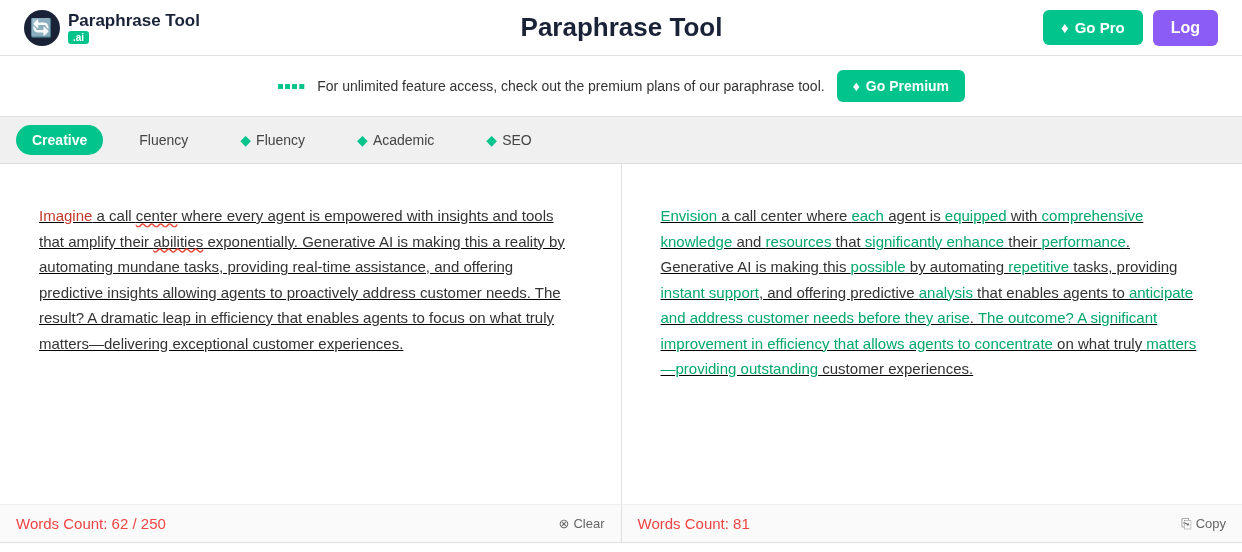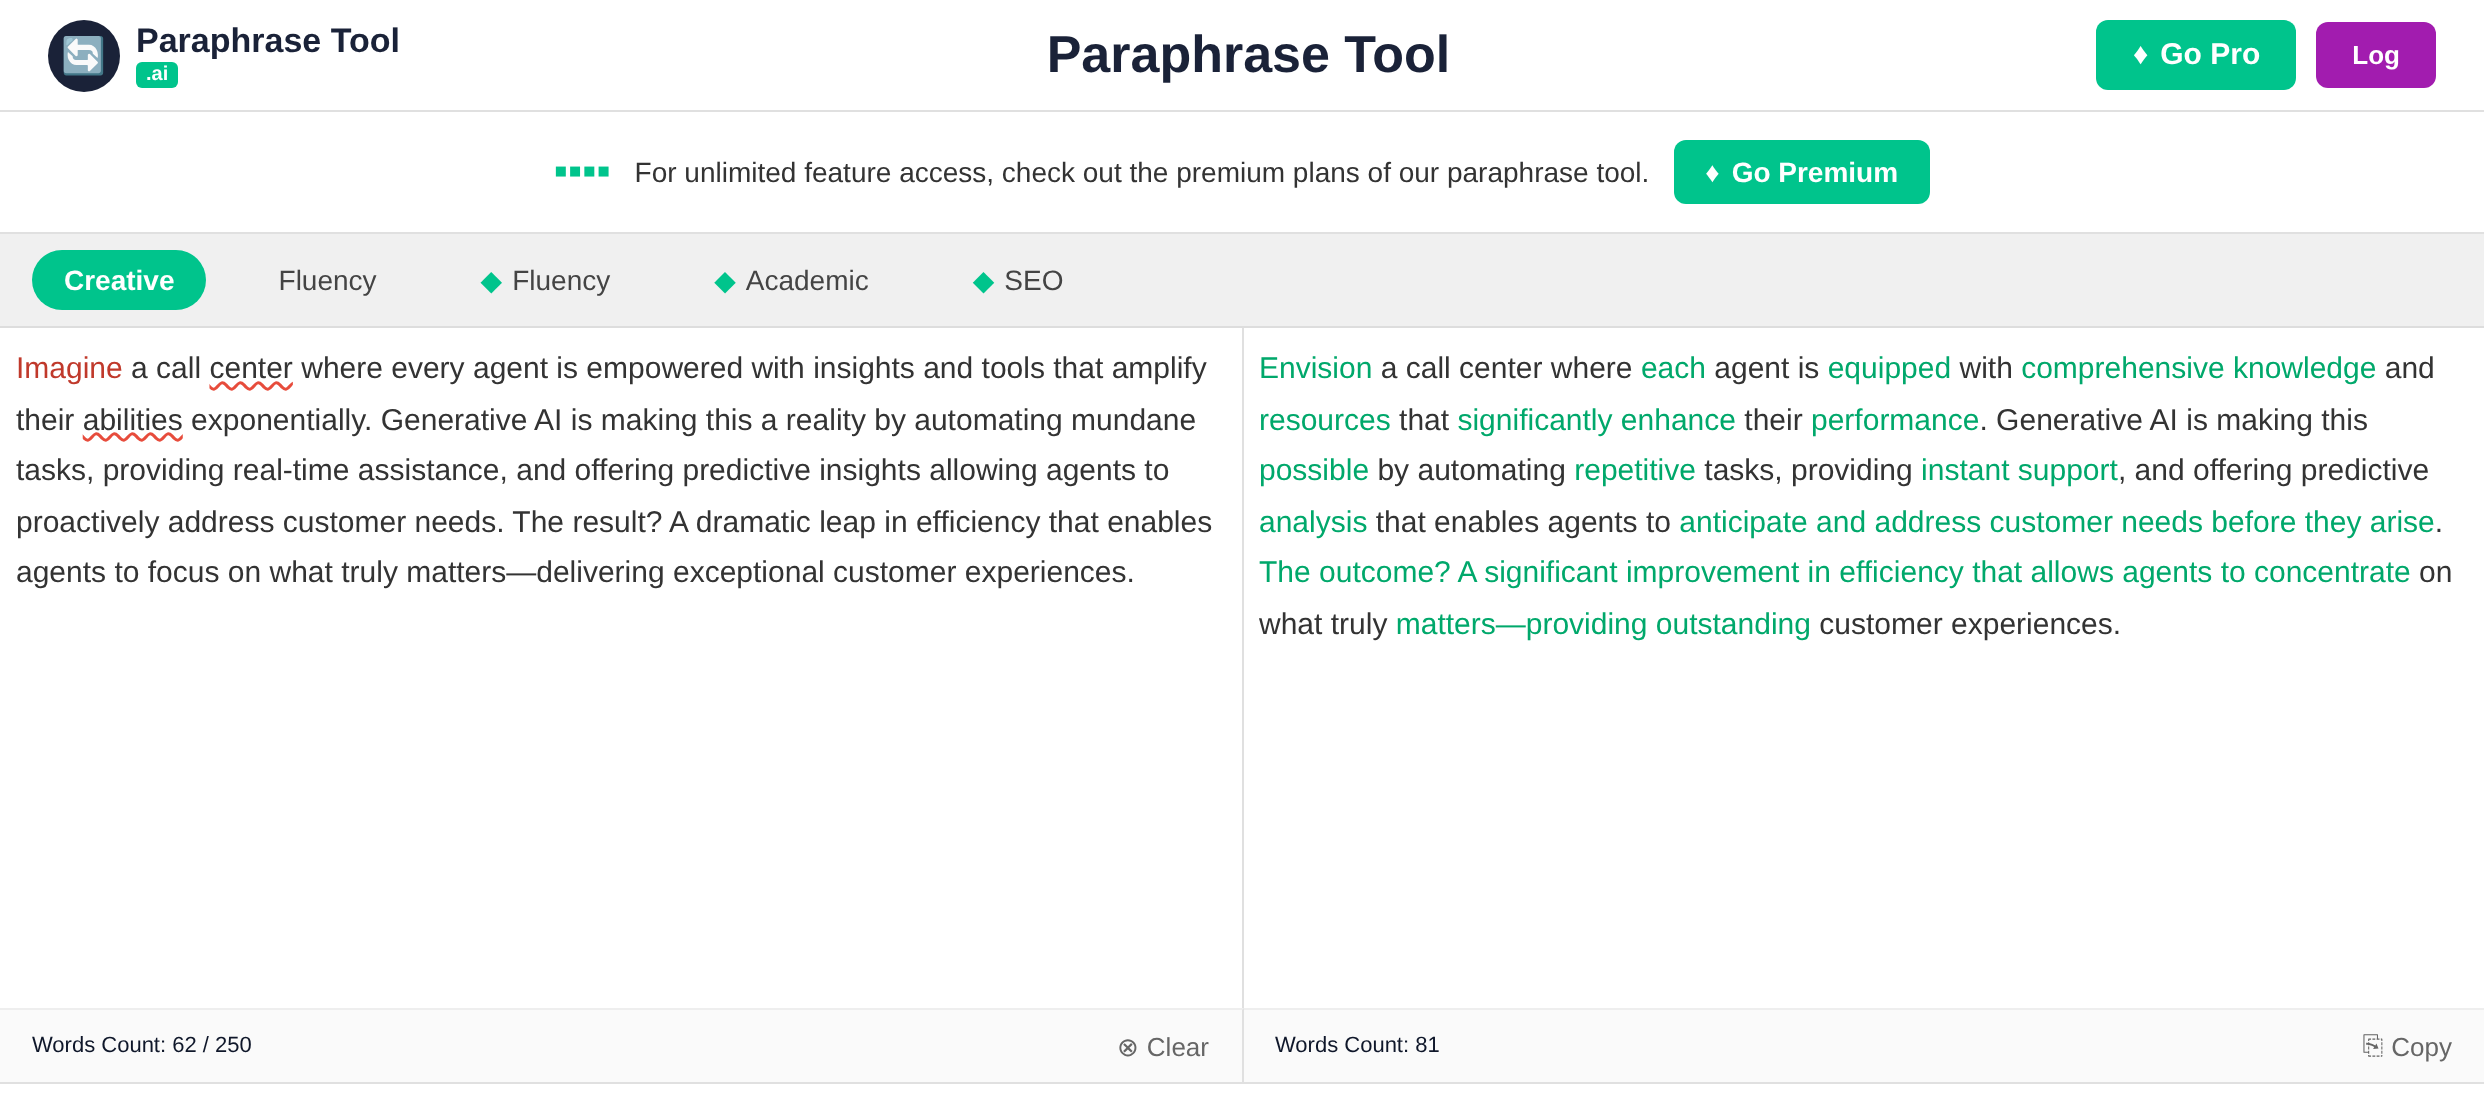--- a/index.html
+++ b/index.html
@@ -36,22 +36,22 @@
       padding: 1px 5px; border-radius: 3px; font-weight: 600; width: fit-content;
     }
     .header-center { font-size: 26px; font-weight: 700; color: #1a2238; }
     .header-right { display: flex; align-items: center; gap: 10px; }
     .btn-go-pro {
       background: #00c48c; color: #fff; border: none; border-radius: 6px;
       padding: 9px 18px; font-size: 15px; font-weight: 600; cursor: pointer;
       display: flex; align-items: center; gap: 6px;
     }
     .btn-login {
-      background: #a21caf; color: #fff; border: none; border-radius: 6px;
-      padding: 9px 18px; font-size: 13px; font-weight: 600; cursor: pointer;
+      background: #8b5cf6; color: #fff; border: none; border-radius: 6px;
+      padding: 9px 18px; font-size: 16px; font-weight: 600; cursor: pointer;
     }
 
     
     .banner {
       background: #fff;
       display: flex; align-items: center; justify-content: center;
       gap: 12px; padding: 14px 24px;
       border-bottom: 1px solid #e0e0e0;
     }
     .banner-icon { font-size: 20px; color: #00c48c; }
@@ -79,43 +79,44 @@
     .gem-icon { color: #00c48c; font-size: 14px; }
 
     
     .main {
       display: flex;
       background: #fff;
       min-height: 340px;
     }
     .pane {
       flex: 1;
-      padding: 8px;
+      padding: 39px;
       position: relative;
+      text-decoration: underline;
     }
     .pane-left { border-right: 1px solid #e0e0e0; }
     .pane-text {
       font-size: 15px; line-height: 1.7; color: #333;
     }
     
     .word-red { color: #c0392b; }
     .word-underline { text-decoration: underline; text-decoration-style: wavy; text-decoration-color: #e74c3c; }
 
     
     .word-green { color: #00a86b; }
     .sentence-green { color: #00a86b; }
 
     
     .pane-footer {
       display: flex; align-items: center; justify-content: space-between;
       padding: 10px 16px;
       border-top: 1px solid #eee;
       background: #fafafa;
     }
-    .words-count { font-size: 11px; color: #0f172a; }
+    .words-count { font-size: 15px; color: #ef4444; }
     .btn-clear, .btn-copy {
       background: none; border: none; cursor: pointer;
       font-size: 13px; color: #666; display: flex; align-items: center; gap: 4px;
     }
 
     
     .bottom-bar {
       background: #fff;
       display: flex; align-items: center; justify-content: space-between;
       padding: 10px 24px;

